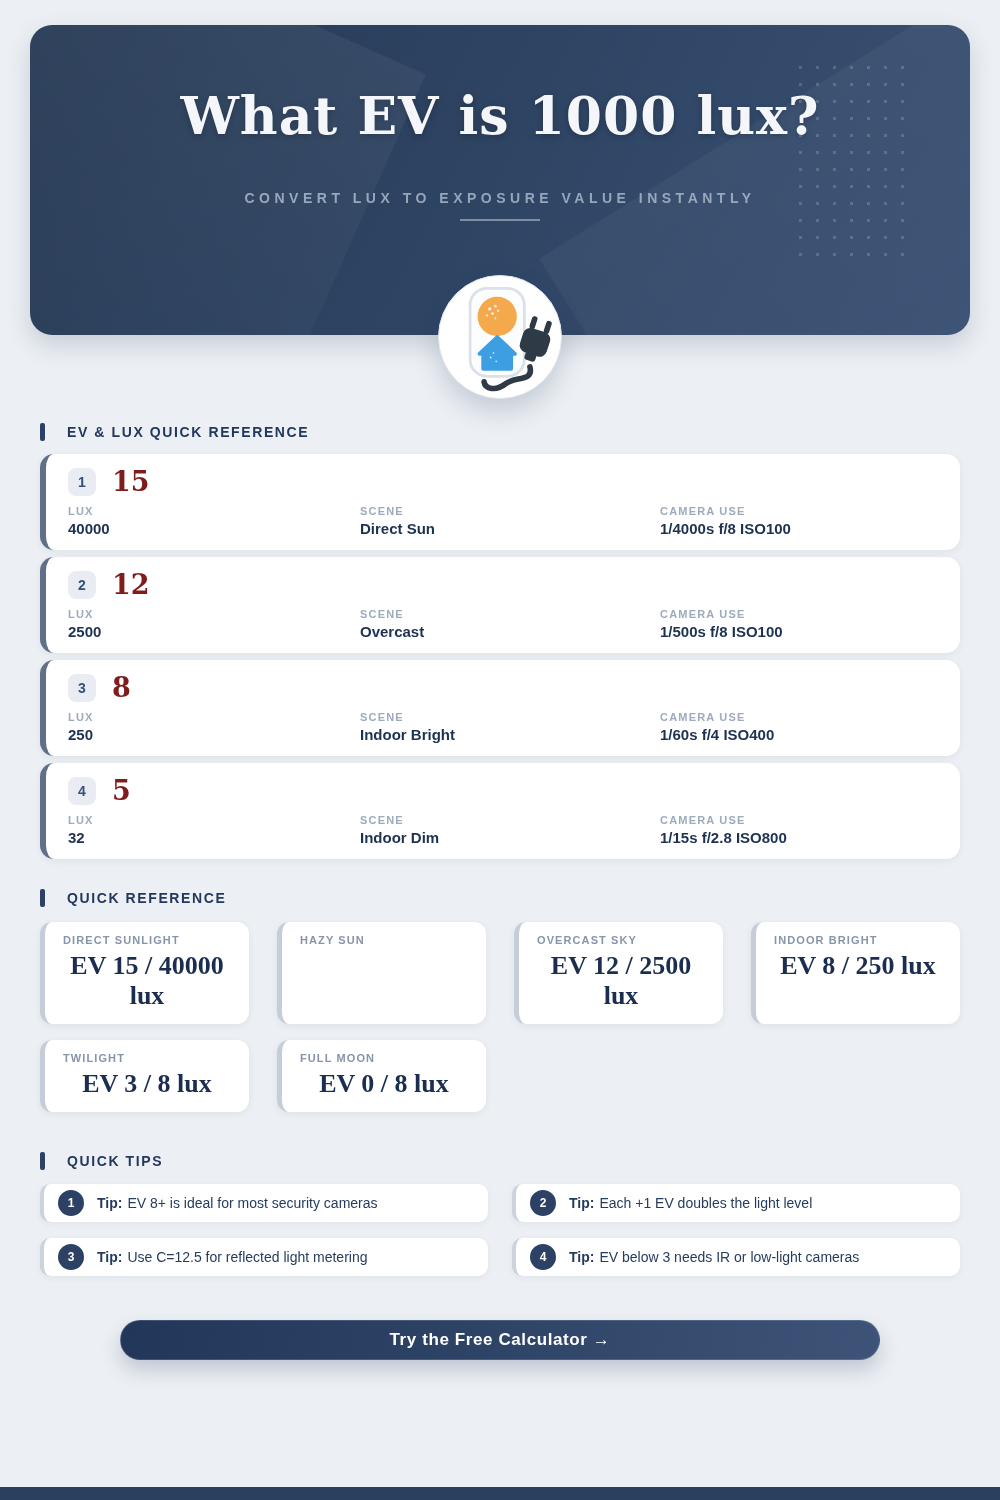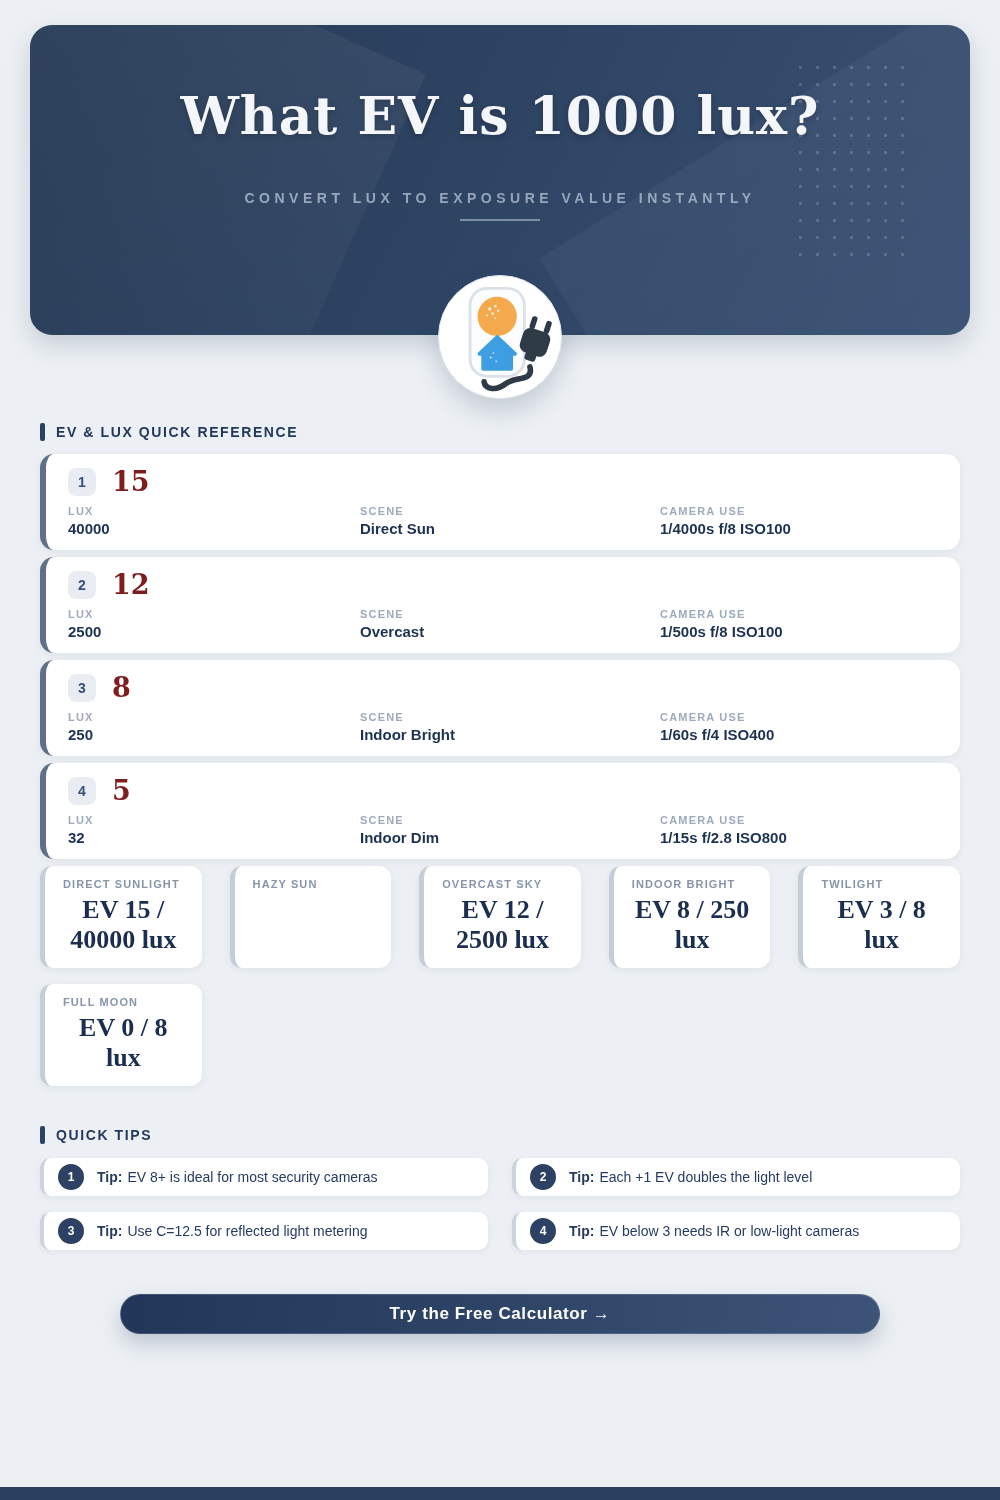--- a/index.html
+++ b/index.html
@@ -34,21 +34,21 @@
   
   .logo-badge {
     position:absolute; left:438px; top:275px; width:124px; height:124px; border-radius:50%;
     background:#ffffff; border:1px solid #e2e7ee; z-index:6;
     box-shadow:0 12px 26px rgba(35,55,90,.20);
     display:flex; align-items:center; justify-content:center;
   }
 
   
   .content { margin:0 40px; position:relative; }
-  .section-head { display:flex; align-items:center; gap:11px; }
+  .section-head { display:flex; align-items:center; gap:22px; }
   .section-head .bar { width:5px; height:18px; border-radius:2px; background:#2c4164; }
   .section-head .txt { font-size:14px; font-weight:bold; letter-spacing:1.6px; color:#22385c; }
 
   .sh-1 { margin-top:88px; }
   .sh-2 { margin-top:30px; }
   .sh-3 { margin-top:40px; }
 
   
   .ev-rows { margin-top:13px; }
   .ev-row {
@@ -62,21 +62,21 @@
     width:28px; height:28px; border-radius:8px; background:#e9edf3; color:#35507a;
     font-size:14px; font-weight:bold; display:flex; align-items:center; justify-content:center;
   }
   .ev-big { margin-left:16px; font-family:"DejaVu Serif", serif; font-weight:bold; font-size:27px; color:#7f1d1d; }
   .cell-label { font-size:11px; font-weight:bold; letter-spacing:1.2px; color:#9dabbd; }
   .cell-value { margin-top:3px; font-size:15px; font-weight:bold; color:#1d3252; }
   .ev-col1 .cell-label { margin-top:8px; }
   .ev-colx { display:flex; flex-direction:column; justify-content:flex-end; }
 
   
-  .qr-grid { margin-top:0; display:grid; grid-template-columns:repeat(5,1fr); gap:16px 28px; }
+  .qr-grid { margin-top:15px; display:grid; grid-template-columns:repeat(4,1fr); gap:16px 28px; }
   .qr-card {
     background:#ffffff; border-radius:12px; border-left:5px solid #c5cdd8;
     box-shadow:0 2px 7px rgba(30,50,80,.07); padding:12px 18px 13px;
   }
   .qr-label { font-size:11px; font-weight:bold; letter-spacing:1.1px; color:#8795ab; }
   .qr-value { margin-top:5px; font-family:Liberation Serif, serif; font-weight:bold; font-size:26px; color:#1b2e4f;text-align:center; }
 
   
   .tips-grid { margin-top:14px; display:grid; grid-template-columns:1fr 1fr; gap:16px 24px; }
   .tip-pill {
@@ -225,20 +225,24 @@
           <div class="cell-value">Indoor Dim</div>
         </div>
         <div class="ev-colx">
           <div class="cell-label">CAMERA USE</div>
           <div class="cell-value">1/15s f/2.8 ISO800</div>
         </div>
       </div>
 
     </div>
 
+    <div class="section-head sh-2">
+      <div class="bar"></div>
+      <div class="txt">QUICK REFERENCE</div>
+    </div>
 
     <div class="qr-grid">
       <div class="qr-card">
         <div class="qr-label">DIRECT SUNLIGHT</div>
         <div class="qr-value">EV 15 / 40000 lux</div>
       </div>
       <div class="qr-card">
         <div class="qr-label">HAZY SUN</div>
       </div>
       <div class="qr-card">

